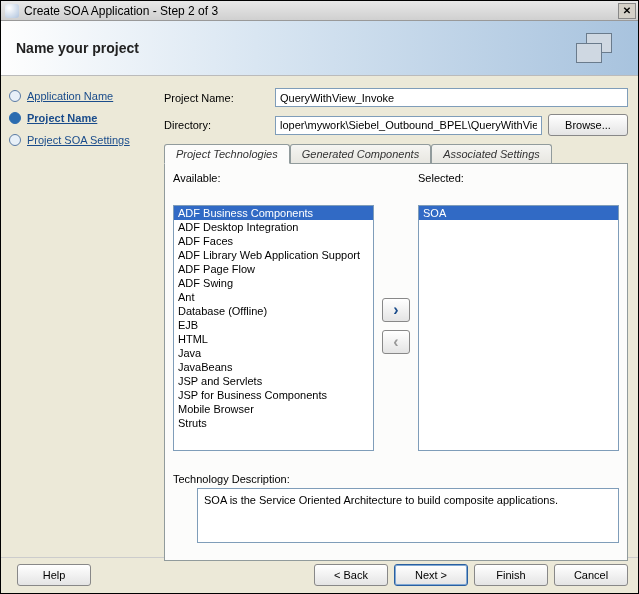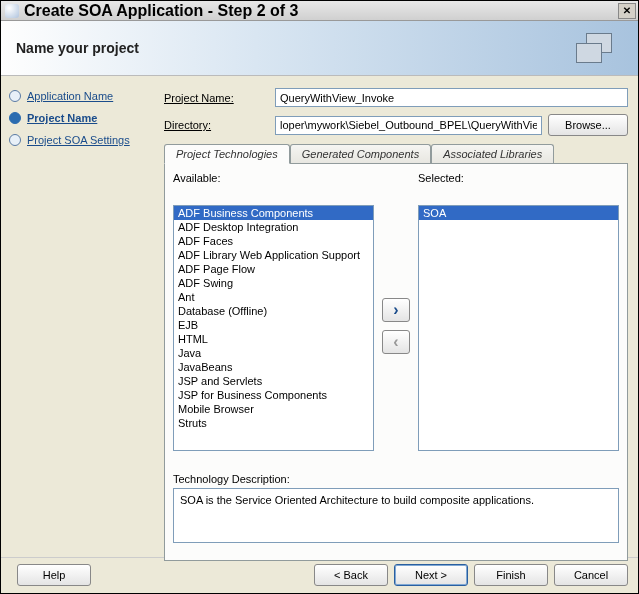--- a/index.html
+++ b/index.html
@@ -20,21 +20,21 @@
     align-items: center;
     padding: 0 2px 0 4px;
     border-bottom: 1px solid #999;
   }
   .titlebar .icon {
     width: 14px; height: 14px;
     background: radial-gradient(circle at 30% 30%, #fff, #b0c4de);
     border-radius: 3px;
     margin-right: 5px;
   }
-  .titlebar .title { flex: 1; font-weight: bold; font-size: 16px; }
+  .titlebar .title { flex: 1; font-weight: normal; font-size: 12px; }
   .titlebar .close {
     width: 18px; height: 16px;
     background: #d4d0c8;
     border: 1px solid #888;
     display: flex; align-items: center; justify-content: center;
     font-size: 10px; font-weight: bold; cursor: pointer;
   }
   .banner {
     height: 55px;
     background: linear-gradient(to right, #fefefe 0%, #d9e6f2 40%, #a8c3de 100%);
@@ -80,21 +80,21 @@
   .nav-label { color: #1a4c8b; text-decoration: underline; }
   .nav-label.active { font-weight: bold; }
   .form-area {
     flex: 1;
     padding: 12px 10px 10px 8px;
   }
   .form-row {
     display: flex; align-items: center;
     margin-bottom: 7px;
   }
-  .form-row label { width: 99px; text-decoration: underline; }
+  .form-row label { width: 99px; }
   .form-row input[type=text] {
     flex: 1;
     border: 1px solid #7f9db9;
     padding: 2px 4px;
     font: inherit;
     height: 19px;
     margin-left: 12px;
   }
   .browse-btn {
     margin-left: 6px;
@@ -181,20 +181,21 @@
   }
   .arrow-r::before { content: "\203A"; font-size: 16px; color: #1a4c8b; font-weight: bold; }
   .arrow-l::before { content: "\2039"; font-size: 16px; color: #999; font-weight: bold; }
   .desc-lbl { margin-top: 10px; margin-bottom: 3px; }
   .desc-box {
     border: 1px solid #7f9db9;
     background: #fff;
     height: 55px;
     padding: 5px 6px;
     overflow: auto;
+    margin-left: 24px;
   }
   .footer {
     height: 35px;
     border-top: 1px solid #ccc;
     display: flex;
     align-items: center;
     padding: 0 10px;
     background: #ece9d8;
   }
   .footer .spacer { flex: 1; }
@@ -247,21 +248,21 @@
     </div>
     <div class="form-row">
       <label>Directory:</label>
       <input type="text" value="loper\mywork\Siebel_Outbound_BPEL\QueryWithView_Invoke" style="">
       <button class="browse-btn">Browse...</button>
     </div>
 
     <div class="tab-strip">
       <div class="tab active">Project Technologies</div>
       <div class="tab">Generated Components</div>
-      <div class="tab">Associated Libraries</div>
+      <div class="tab">Associated Settings</div>
     </div>
 
     <div class="tab-panel">
       <div class="lists-area">
         <div class="list-col">
           <div class="lbl">Available:</div>
           <div class="listbox" id="available-list">
               <div class="opt sel">ADF Business Components</div>
               <div class="opt">ADF Desktop Integration</div>
               <div class="opt">ADF Faces</div>

